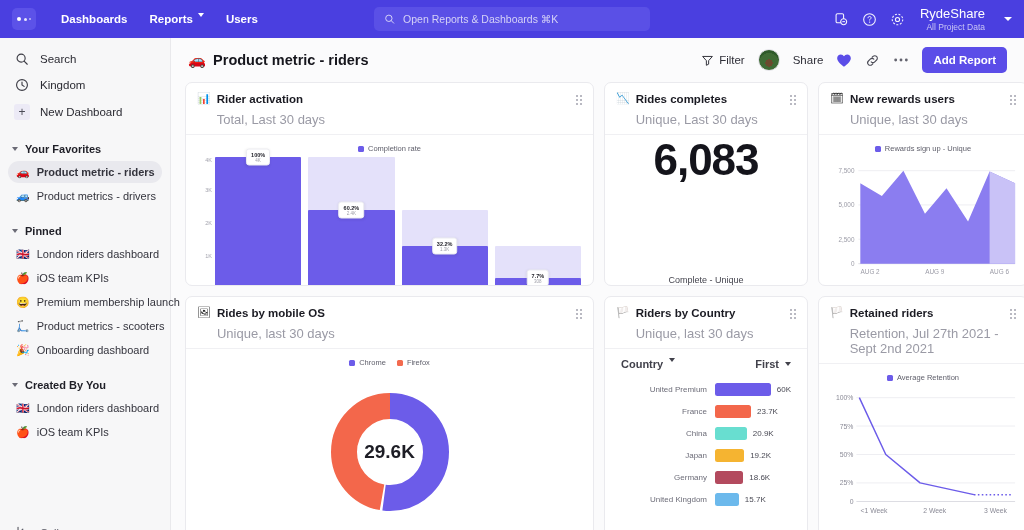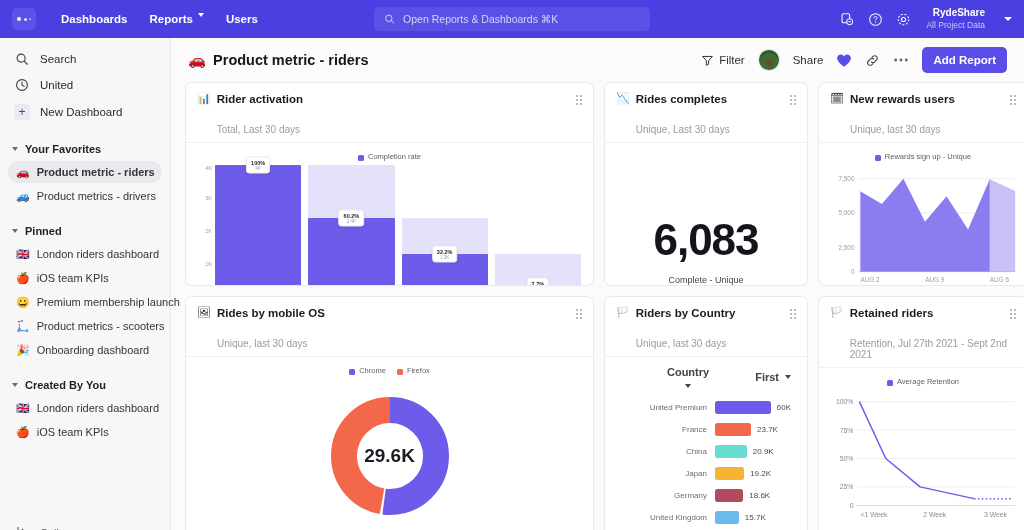--- a/index.html
+++ b/index.html
@@ -39,21 +39,21 @@
   .searchbar input {
     background: transparent; border: none; outline: none;
     color: #ffffff; font-size: 10.5px; font-family: inherit; width: 100%;
   }
   .searchbar input::placeholder { color: #d5d2f7; }
   .nav-right {
     margin-left: auto; display: flex; align-items: center; gap: 13px;
   }
   .nav-icon { cursor: pointer; display: flex; opacity: .95; }
   .proj { text-align: right; line-height: 1.25; margin-left: 2px; cursor: pointer; }
-  .proj-name { color: #fff; font-size: 10px; font-weight: 700; }
+  .proj-name { color: #fff; font-size: 13px; font-weight: 400; }
   .proj-sub { color: #c9c5f5; font-size: 8.5px; }
   .proj-caret {
     width: 0; height: 0; border-left: 4px solid transparent;
     border-right: 4px solid transparent; border-top: 4.5px solid #fff;
     margin-left: 6px; cursor: pointer;
   }
 
   
   .shell { display: flex; height: 516px; }
 
@@ -131,33 +131,33 @@
   .card {
     background: #ffffff; border: 1px solid #eaeaee; border-radius: 7px;
     display: flex; flex-direction: column; overflow: hidden;
   }
   .card-head {
     display: flex; align-items: flex-start; padding: 9px 11px 7px 11px;
     border-bottom: 1px solid #f0f0f3; flex-shrink: 0;
   }
   .card-emoji { font-size: 11px; margin-right: 6px; margin-top: 1px; line-height: 1; }
   .card-title { font-size: 11.5px; font-weight: 700; color: #1a1a22; line-height: 1.25; }
-  .card-sub { font-size: 10px; color: #9a9aa5; margin-top: 18px; }
+  .card-sub { font-size: 13px; color: #9a9aa5; margin-top: 6px; }
   .grip {
     margin-left: auto; display: grid; grid-template-columns: 2px 2px;
     gap: 2px; cursor: grab; padding-top: 3px;
   }
   .grip i { width: 2px; height: 2px; background: #b9b9c2; display: block; }
   .card-body { flex: 1; position: relative; padding: 6px 8px 4px 8px; }
 
   .legend {
     display: flex; justify-content: center; align-items: center; gap: 11px;
     font-size: 7.5px; color: #5e5e6a; padding-top: 3px;
   }
-  .legend span { display: flex; align-items: flex-end; gap: 4px; }
+  .legend span { display: flex; align-items: center; gap: 4px; }
   .lg-dot { width: 6px; height: 6px; border-radius: 1.5px; display: inline-block; }
 
   
   .funnel-wrap { position: relative; height: 148px; margin: 4px 4px 0 4px; }
   .fn-axis { position: absolute; left: 0; top: 0; bottom: 17px; width: 16px; }
   .fn-axis div {
     position: absolute; right: 2px; font-size: 5.5px; color: #a4a4ae;
     transform: translateY(-50%);
   }
   .fn-bars {
@@ -180,41 +180,41 @@
   .fn-labels {
     position: absolute; left: 17px; right: 0; bottom: 0; height: 16px;
     display: flex; gap: 7px;
   }
   .fn-labels div { flex: 1; font-size: 7.5px; color: #33333c; font-weight: 600;
                    display: flex; align-items: center; }
 
   
   .bignum-wrap {
     flex: 1; display: flex; flex-direction: column;
-    align-items: center; justify-content: flex-end; gap: 10px;
+    align-items: center; justify-content: space-between; gap: 10px;
   }
   .bignum { font-size: 44px; font-weight: 700; color: #14141b; letter-spacing: -1px; }
   .bignum-sub { font-size: 9px; color: #44444e; }
 
   
   .chart-svg { width: 100%; display: block; }
 
   
   .donut-wrap { flex: 1; display: flex; align-items: center; justify-content: center; }
   .donut-center {
     position: absolute; left: 50%; top: 50%; transform: translate(-50%,-50%);
     font-size: 19px; font-weight: 700; color: #1d1d25;
   }
 
   
   .ctry-head {
     display: flex; padding: 7px 10px 8px 10px; font-size: 11px;
     color: #41414b; font-weight: 600;
   }
-  .ctry-head .c1 { width: 140px; display: flex; align-items: center; gap: 6px; cursor: pointer; flex-direction: column; }
+  .ctry-head .c1 { width: 140px; display: flex; align-items: flex-start; gap: 6px; cursor: pointer; }
   .ctry-head .c2 { display: flex; align-items: center; gap: 6px; cursor: pointer; }
   .ctry-caret {
     width: 0; height: 0; border-left: 3.5px solid transparent;
     border-right: 3.5px solid transparent; border-top: 4.5px solid #41414b;
   }
   .ctry-row {
     display: flex; align-items: center; height: 22px; padding: 0 10px; gap: 8px;
   }
   .ctry-name {
     width: 86px; text-align: right; font-size: 8px; color: #6c6c78; flex-shrink: 0;
@@ -295,21 +295,21 @@
       <span>Search</span>
     </div>
 
     <div class="side-row">
       <span class="side-icon">
         <svg width="14" height="14" viewBox="0 0 16 16">
           <circle cx="8" cy="8" r="6.2" fill="none" stroke="#3c3c45" stroke-width="1.3"></circle>
           <path d="M8 4.6V8l2.4 1.6" fill="none" stroke="#3c3c45" stroke-width="1.3" stroke-linecap="round"></path>
         </svg>
       </span>
-      <span>United</span>
+      <span>Kingdom</span>
     </div>
 
     <div class="side-row">
       <span class="side-icon">
         <span class="plus-box">+</span>
       </span>
       <span>New Dashboard</span>
     </div>
 
     <div class="section-head">

